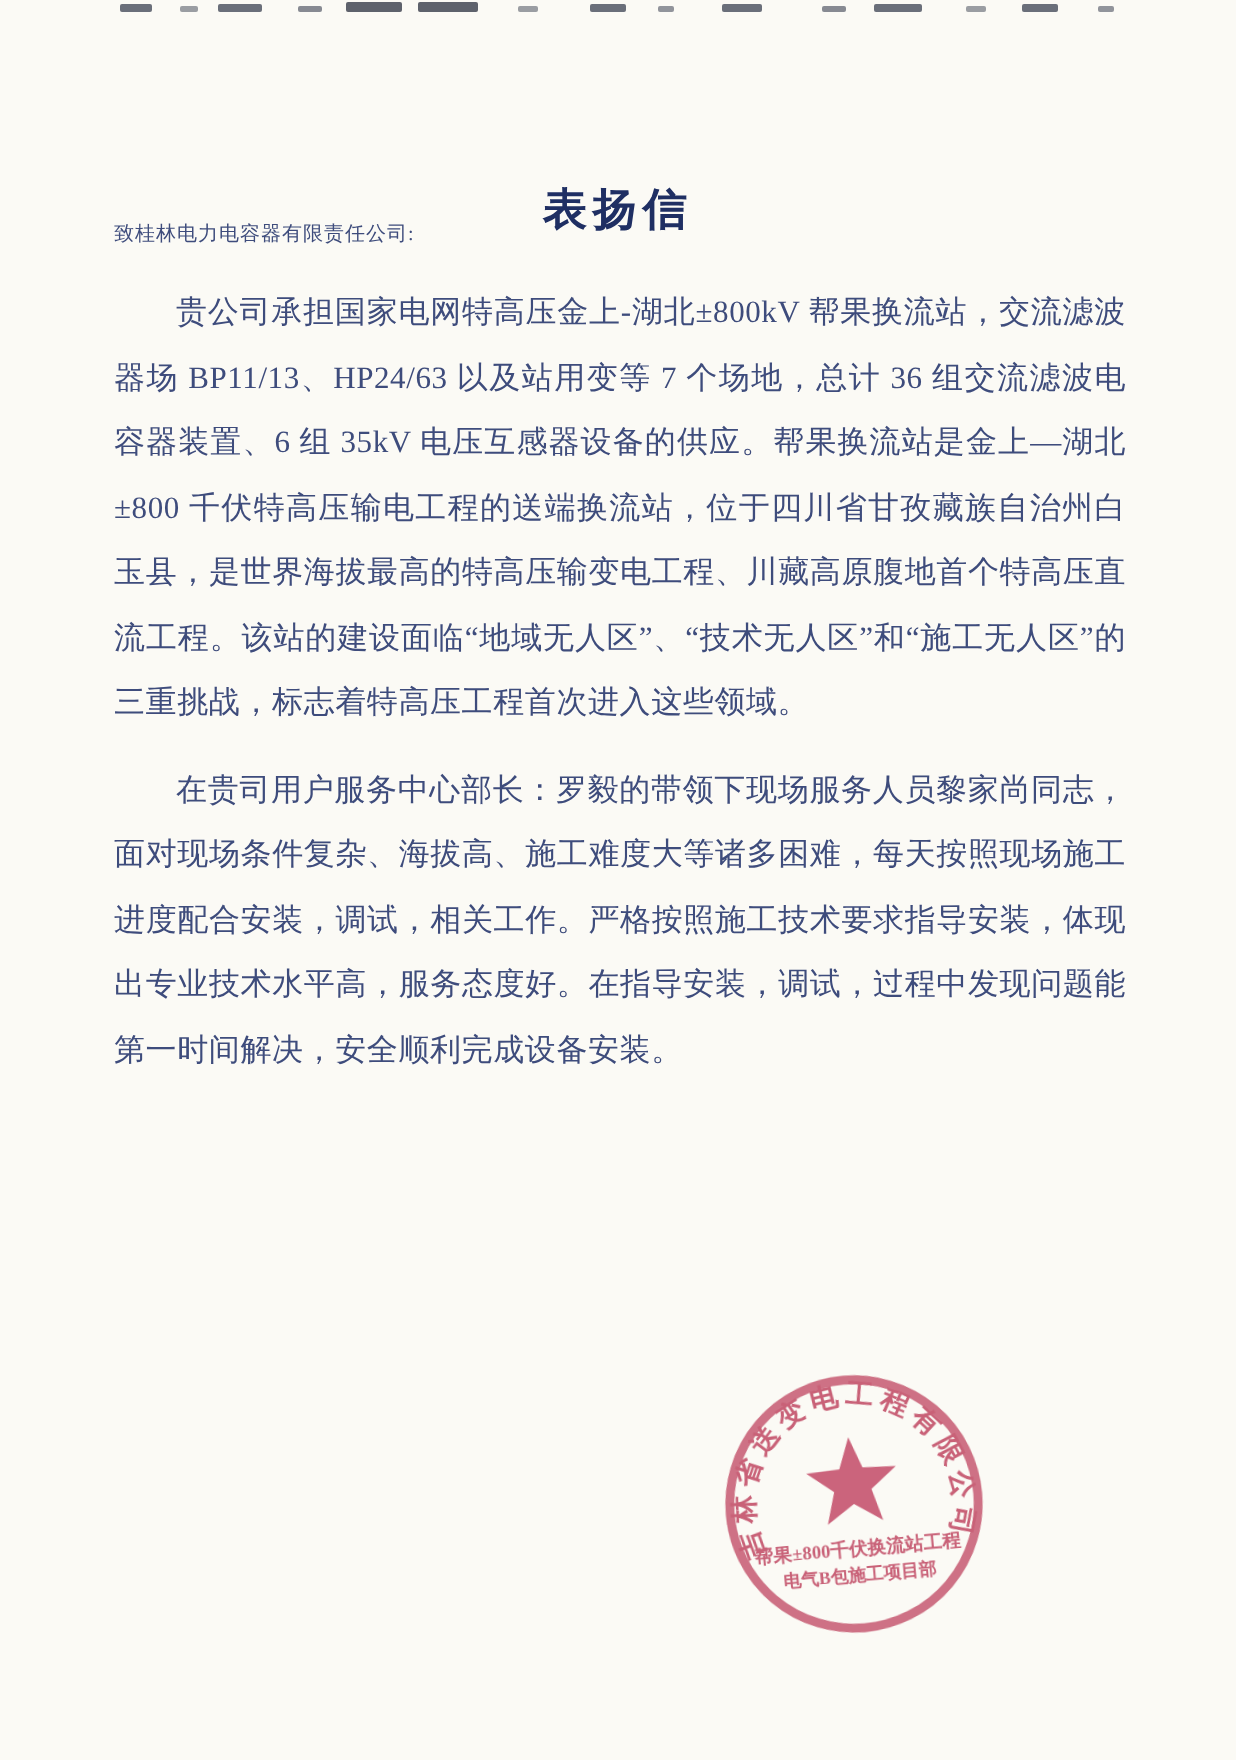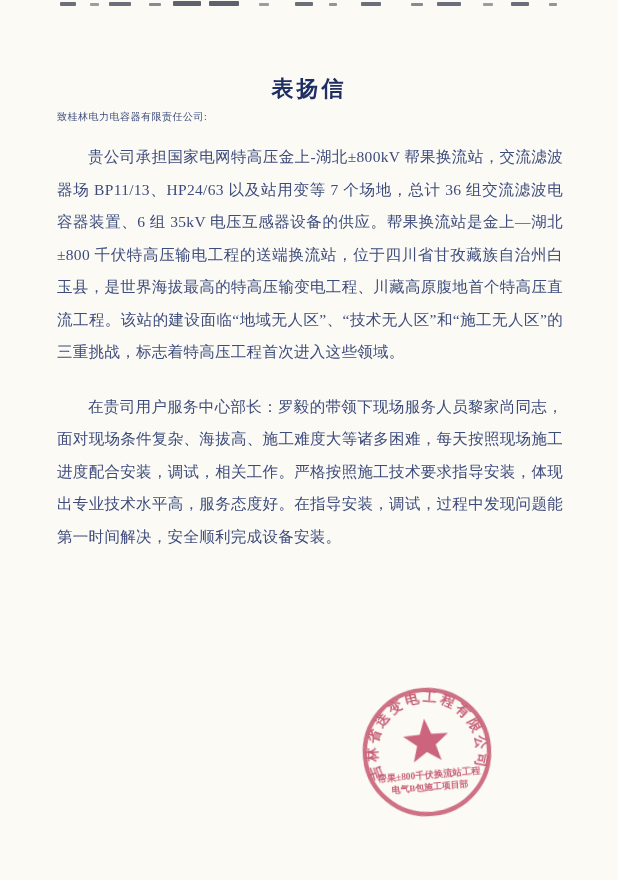--- a/index.html
+++ b/index.html
@@ -12,37 +12,37 @@
     font-family:"Liberation Serif", serif;
     color:#3e4c7c;
   }
   
   .top-fragments{
     position:absolute;top:0;left:58px;right:38px;height:6px;
     display:flex;align-items:flex-end;overflow:hidden;
   }
   .top-fragments i{display:block;background:#3a4050;border-radius:1px;opacity:.75;}
   .title{
-    position:absolute;top:74px;left:0;right:0;margin:0;
+    position:absolute;top:74px;left:0;right:0;margin:16px;
     text-align:center;
     font-family:"Liberation Sans", sans-serif;
     font-size:22px;font-weight:bold;letter-spacing:3px;
     color:#1f2f63;
   }
   .salutation{
     position:absolute;top:110px;left:57px;
     font-size:10px;letter-spacing:.5px;
   }
   .body-text{
     position:absolute;top:141px;left:57px;width:506px;
     font-size:15.5px;line-height:32.5px;letter-spacing:.3px;
     text-align:justify;
   }
   .body-text p{margin:0;text-indent:2em;}
-  .body-text p + p{margin-top:23px;font-family:Liberation Mono, monospace;}
+  .body-text p + p{margin-top:11px;}
   .sig-org{
     position:absolute;top:739px;right:55px;
     font-size:15.5px;letter-spacing:.3px;
   }
   .sig-date{
     position:absolute;top:777px;right:141px;
     font-size:15.5px;letter-spacing:.5px;
   }
   .stamp{
     position:absolute;left:358px;top:683px;width:138px;height:138px;

